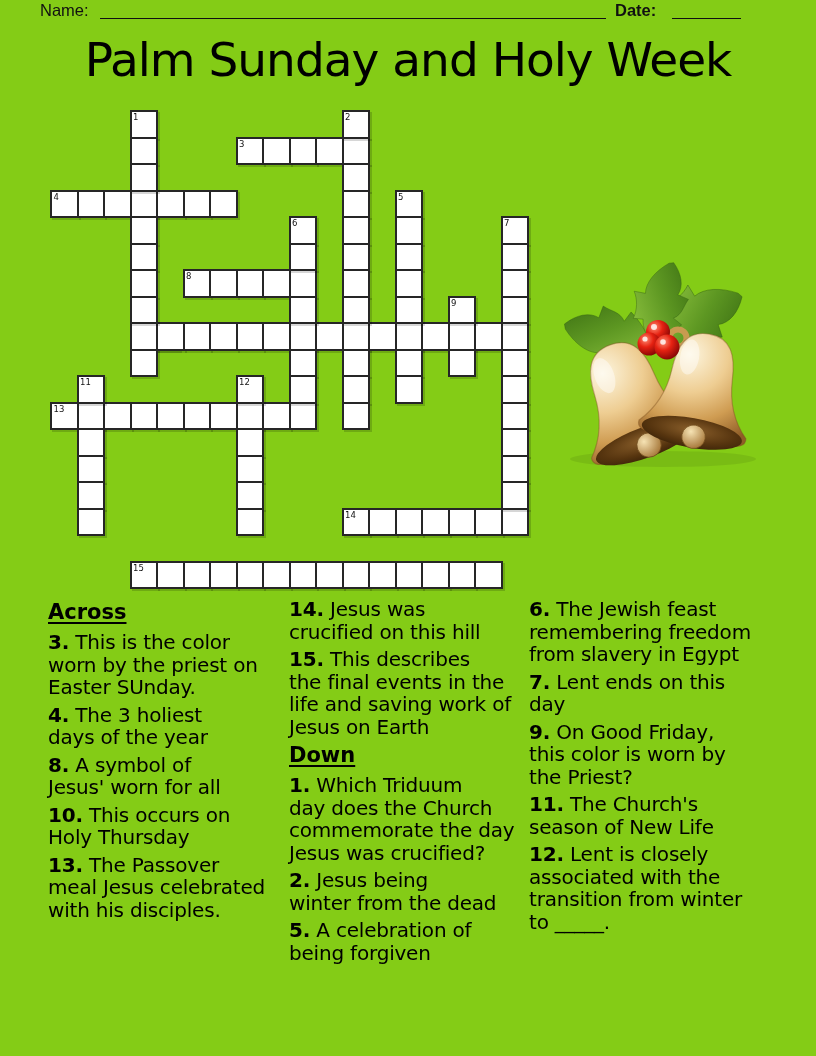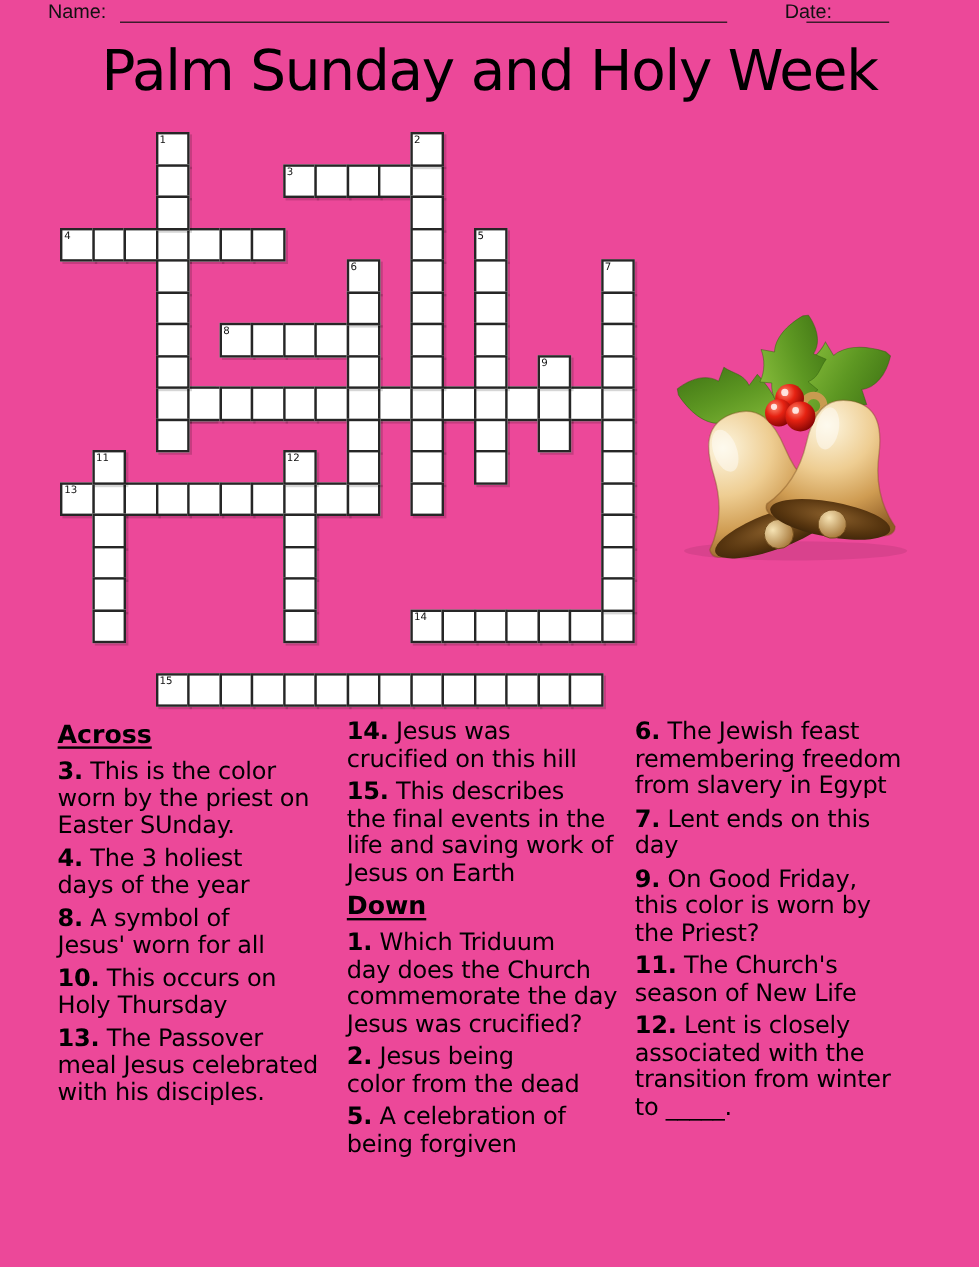--- a/index.html
+++ b/index.html
@@ -1,21 +1,21 @@
 <!DOCTYPE html>
 <html><head>
 <meta charset="utf-8">
 <style>
   html,body{margin:0;padding:0;background:#fff;}
-  .page{position:relative;width:816px;height:1056px;background:#ec4899;overflow:hidden;
+  .page{position:relative;width:816px;height:1056px;background:#84cc16;overflow:hidden;
         font-family:"DejaVu Sans",sans-serif;color:#000;}
   
   .hdr-label{position:absolute;font-family:"Liberation Sans",sans-serif;font-size:16.5px;color:#111;}
   .name-label{left:40px;top:1px;}
-  .date-label{left:654px;top:1px;}
+  .date-label{left:615px;top:1px;font-weight:bold;}
   .hdr-line{position:absolute;top:18px;border-top:1.6px solid #111;height:0;}
   .name-line{left:100px;width:506px;}
   .date-line{left:672px;width:69px;}
   
   .title{position:absolute;left:0;top:33px;width:816px;margin:0;text-align:center;
          font-size:47px;font-weight:500;letter-spacing:-1px;line-height:1.15;
          font-family:"DejaVu Sans",sans-serif;}
   
   .grid{position:absolute;left:50px;top:110px;width:480px;height:480px;}
   .cell{position:absolute;width:28.5px;height:28.5px;box-sizing:border-box;
@@ -267,21 +267,21 @@
       <p class="clue"><span class="clue-num">15.</span><span class="clue-text"> This describes
 the final events in the
 life and saving work of
 Jesus on Earth</span></p>
       <div class="clue-heading">Down</div>
       <p class="clue"><span class="clue-num">1.</span><span class="clue-text"> Which Triduum
 day does the Church
 commemorate the day
 Jesus was crucified?</span></p>
       <p class="clue"><span class="clue-num">2.</span><span class="clue-text"> Jesus being
-color from the dead</span></p>
+winter from the dead</span></p>
       <p class="clue"><span class="clue-num">5.</span><span class="clue-text"> A celebration of
 being forgiven</span></p>
     </div>
   <div class="clue-col col3">
       <p class="clue"><span class="clue-num">6.</span><span class="clue-text"> The Jewish feast
 remembering freedom
 from slavery in Egypt</span></p>
       <p class="clue"><span class="clue-num">7.</span><span class="clue-text"> Lent ends on this
 day</span></p>
       <p class="clue"><span class="clue-num">9.</span><span class="clue-text"> On Good Friday,

